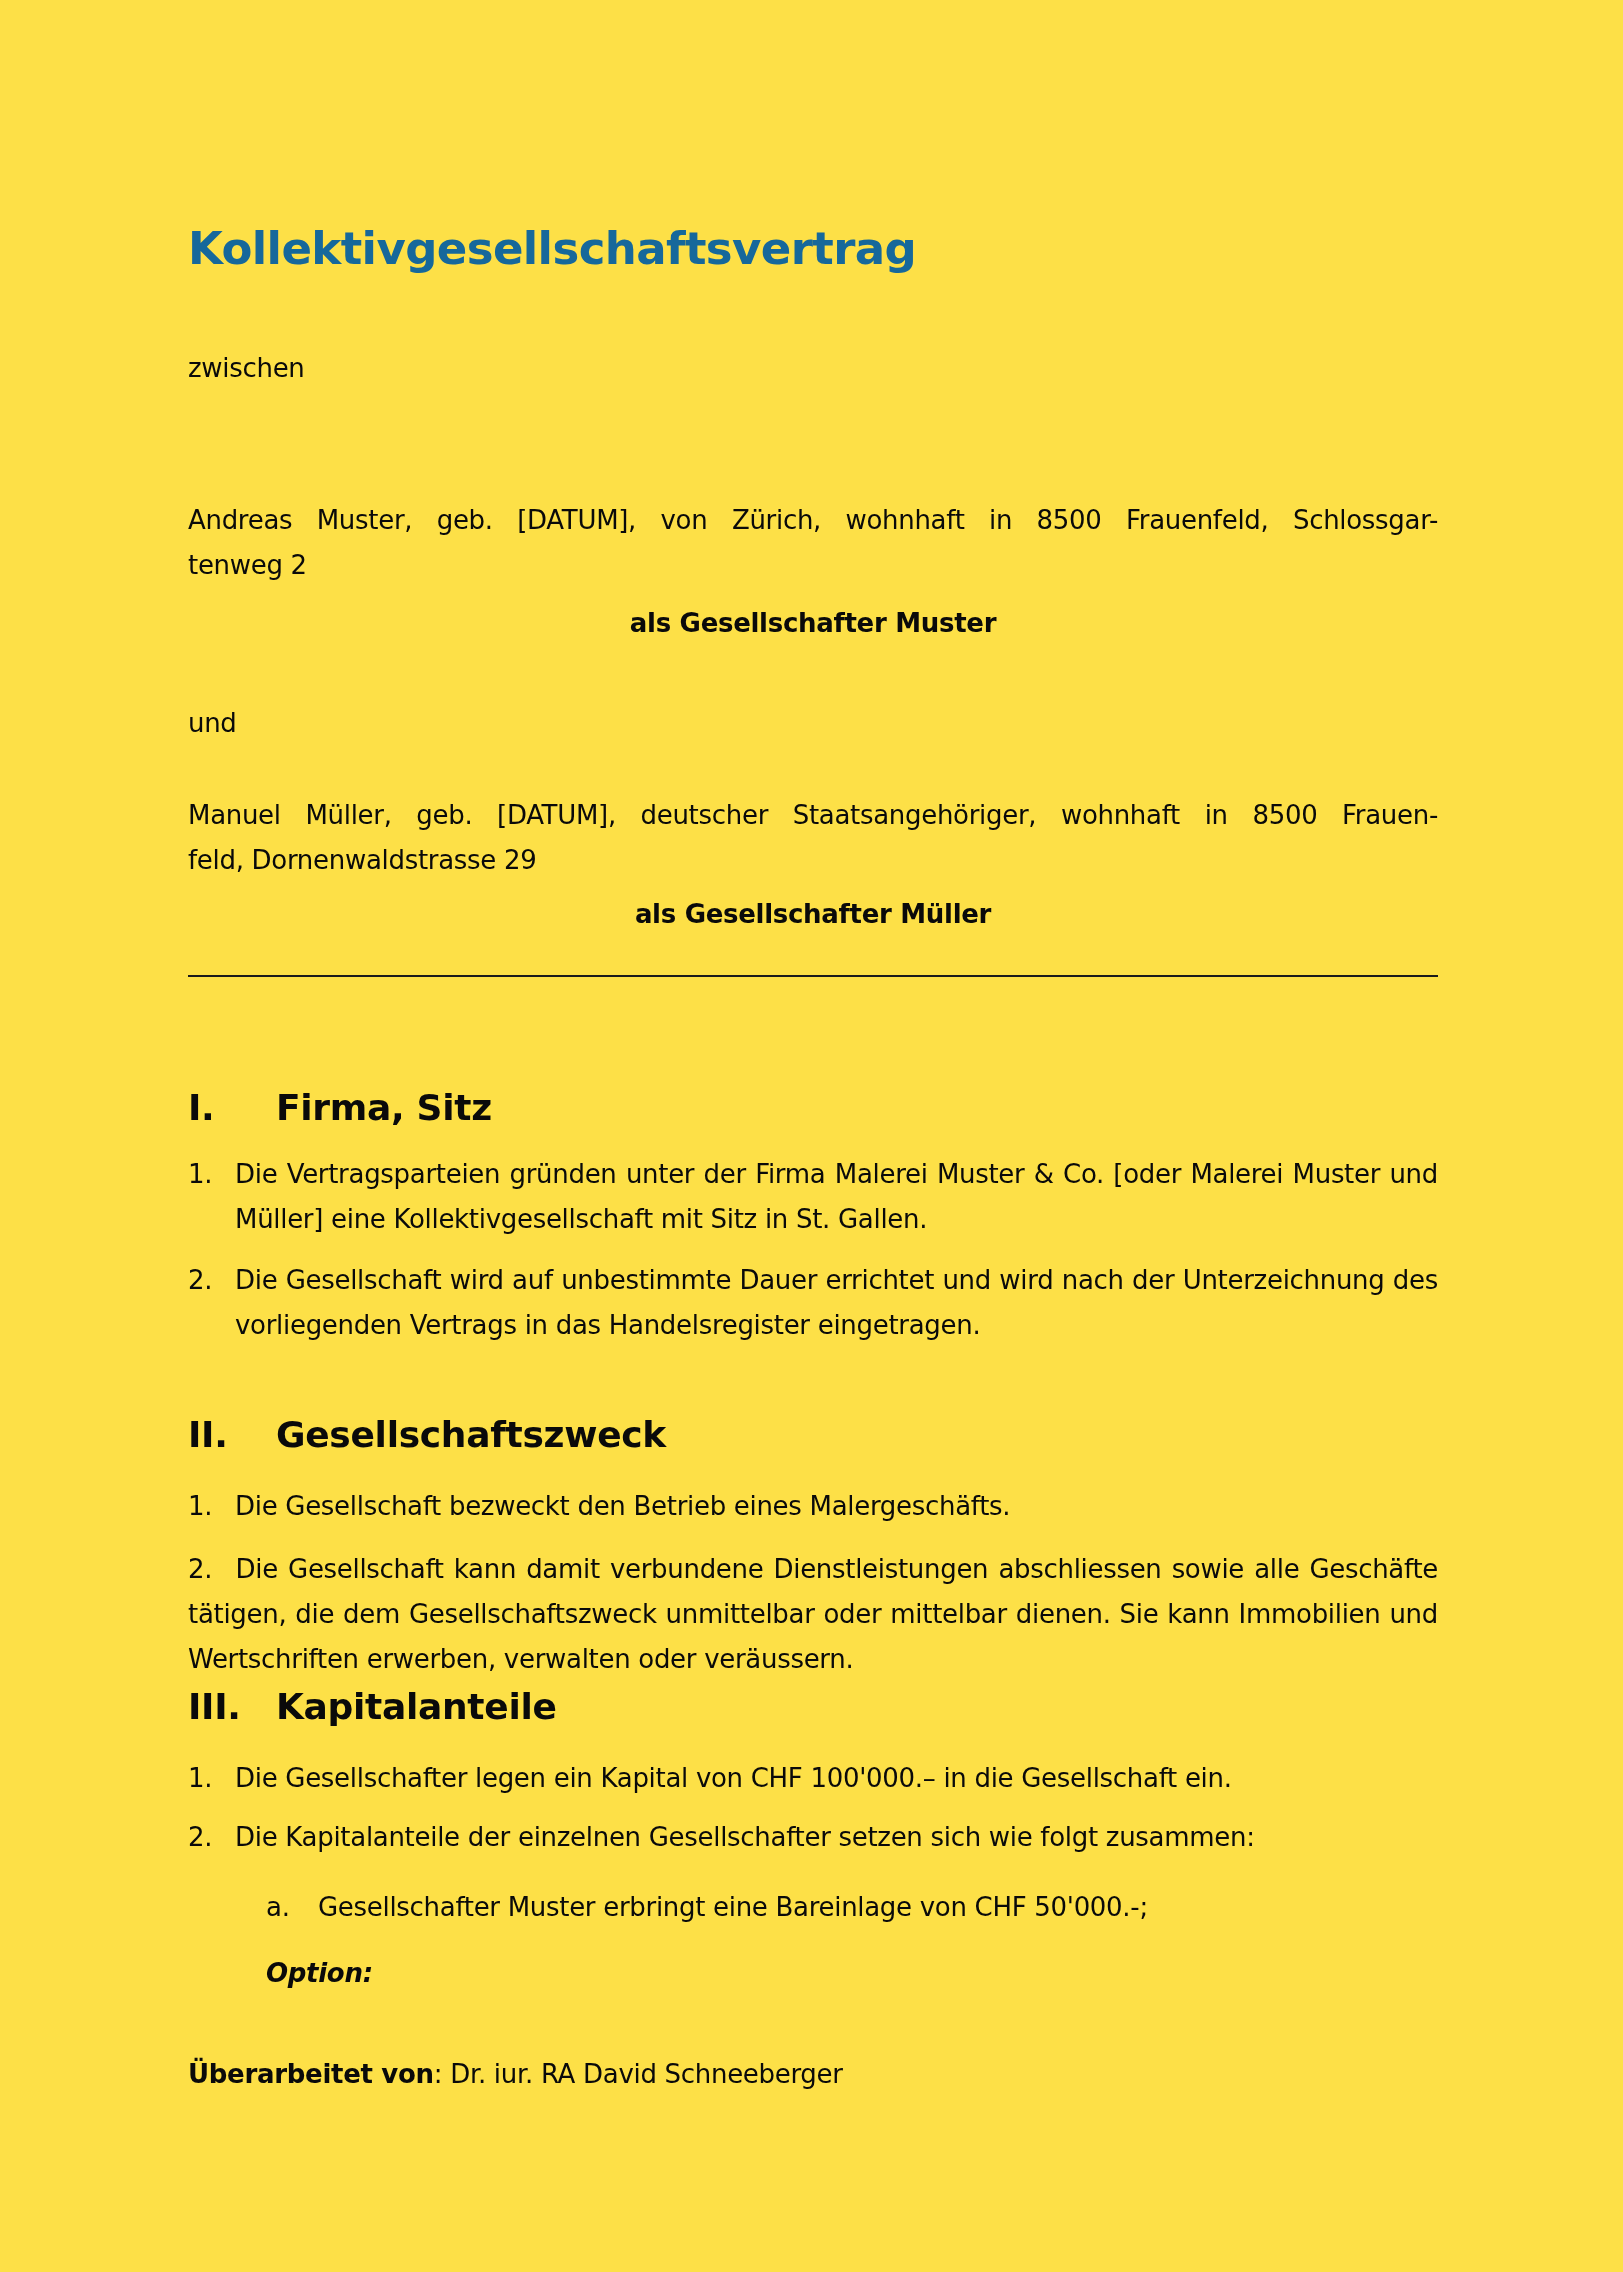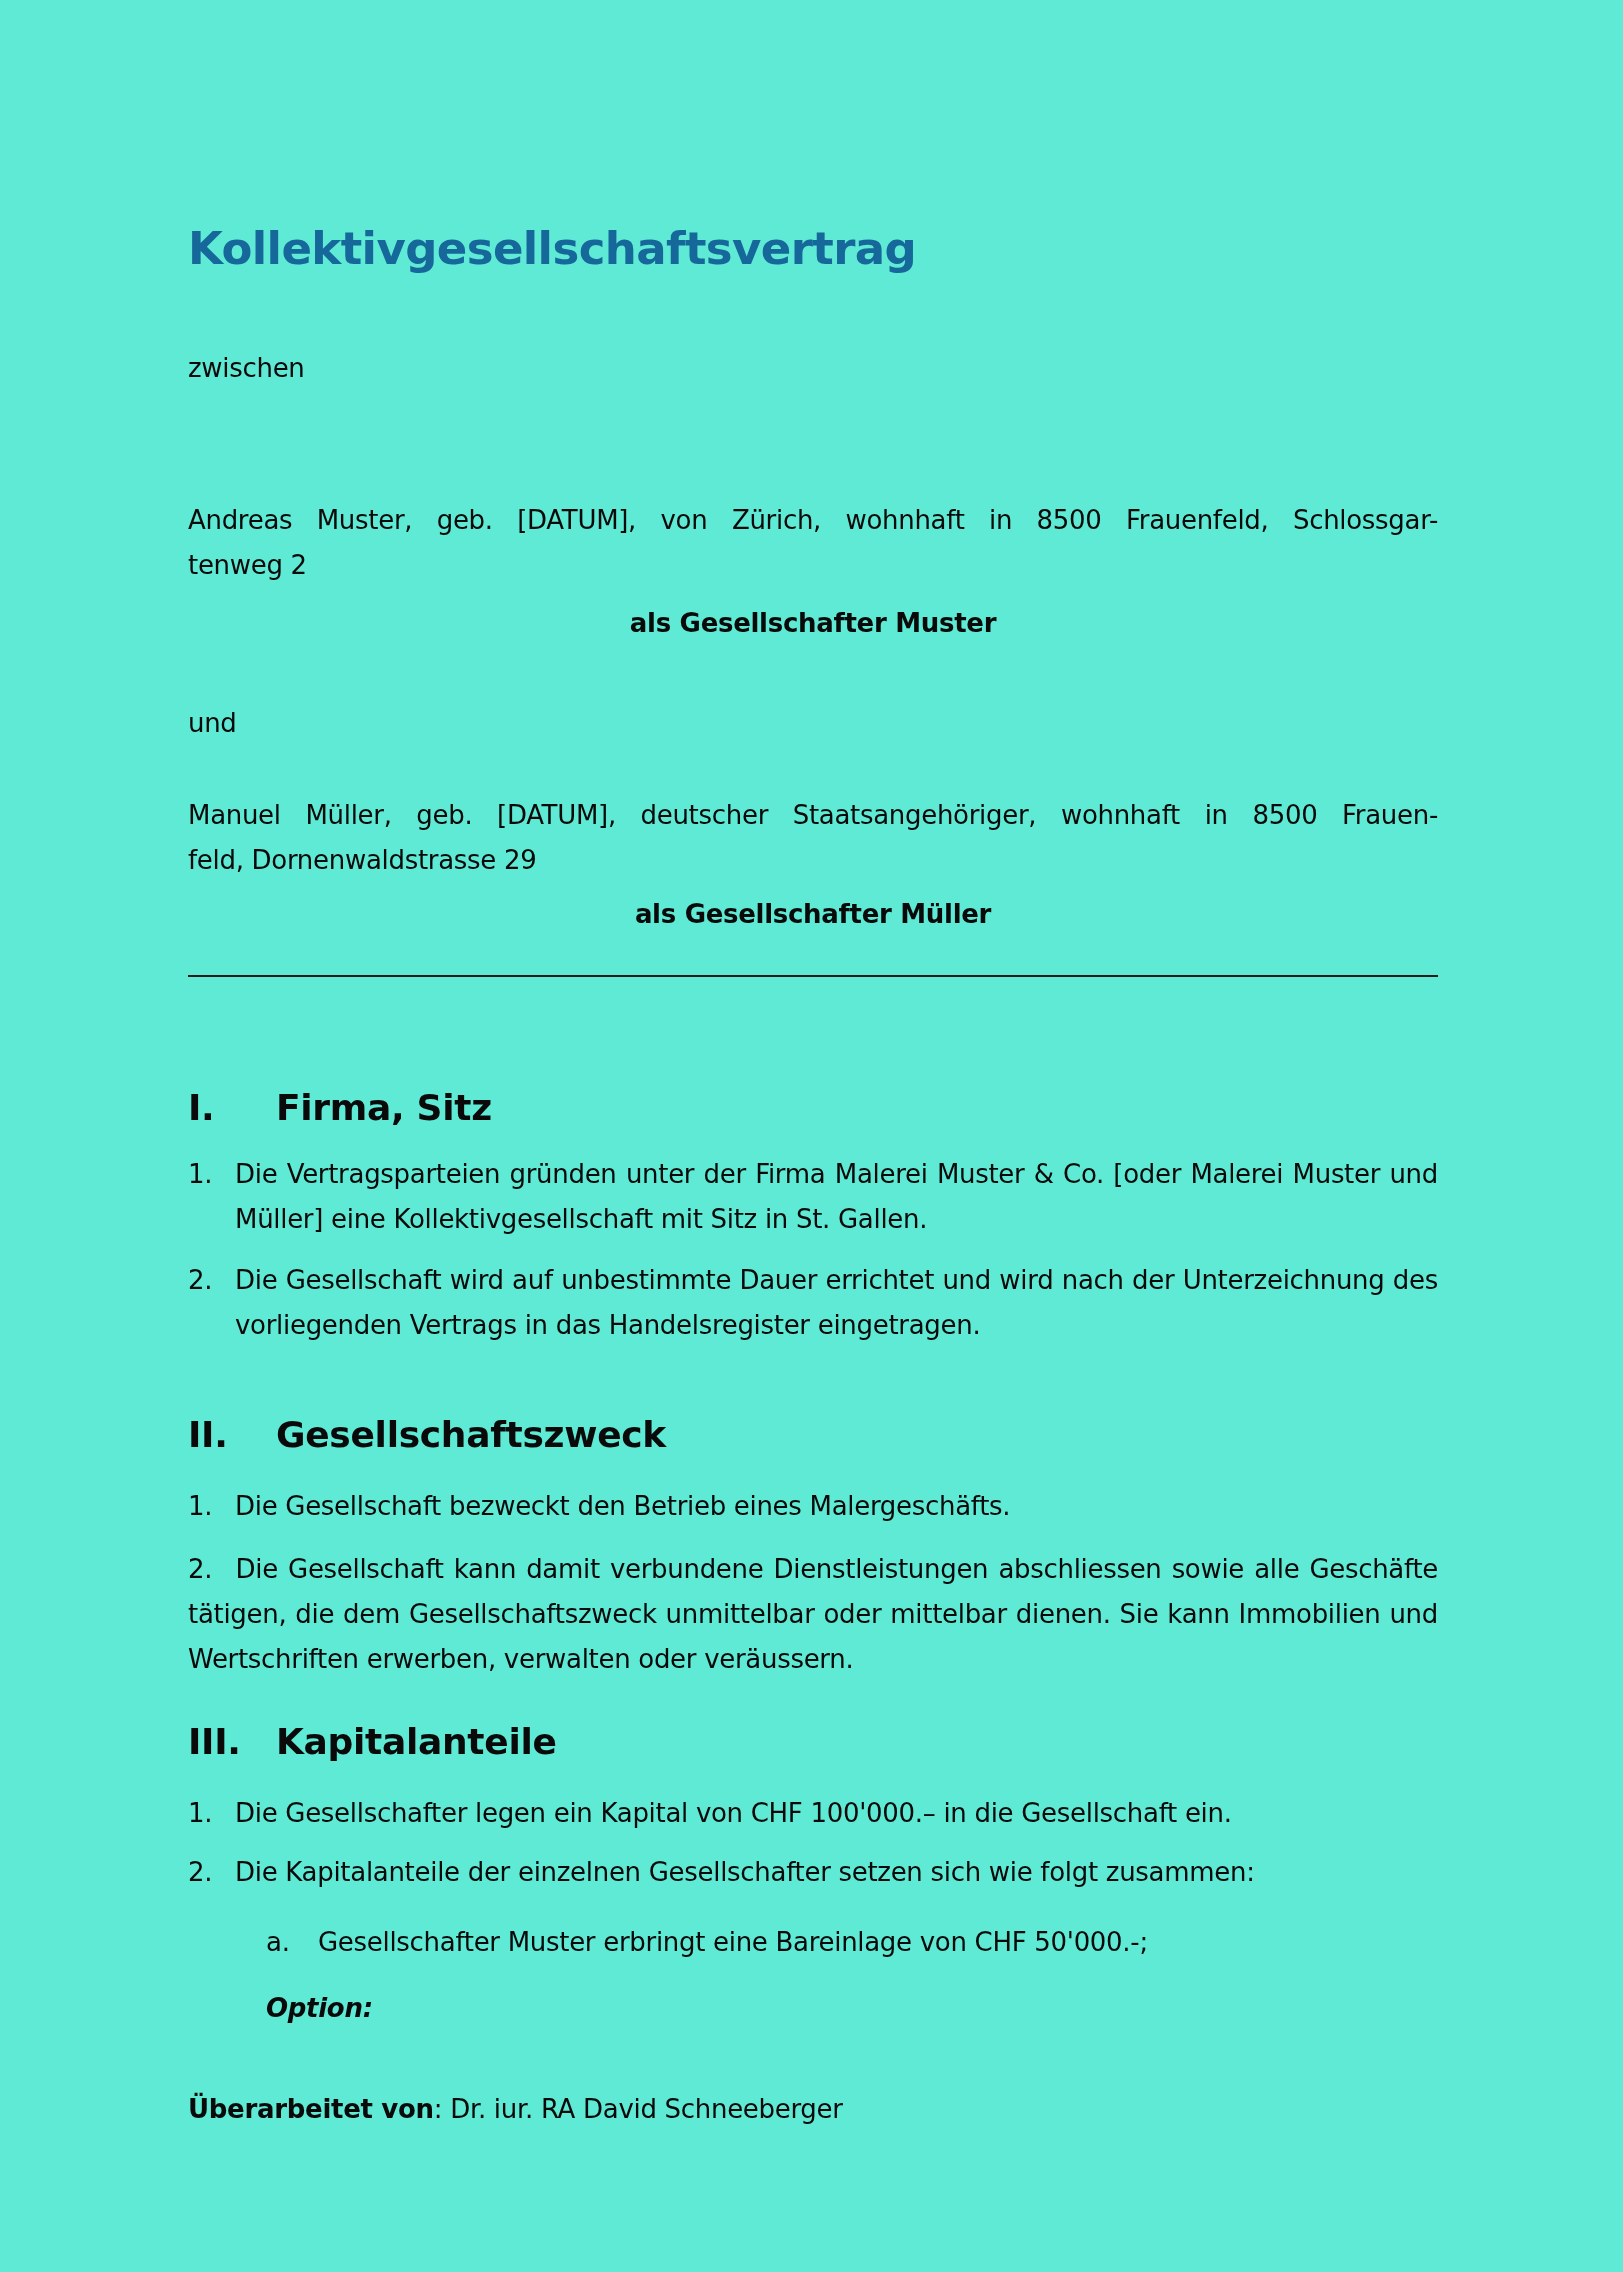--- a/index.html
+++ b/index.html
@@ -1,20 +1,20 @@
 <!DOCTYPE html>
 <html style="font-size:10.4px"><head>
 <meta charset="utf-8">
 <style>
   html,body{margin:0;padding:0;background:#e8e8e8;}
   .page{
     position:relative;
     width:1623px;
     height:2273px;
-    background:#5eead4;
+    background:#fde047;
     box-sizing:border-box;
     padding:220px 185px 0 188px;
     font-family:"DejaVu Sans","Liberation Sans",sans-serif;
     color:#0a0a0a;
     font-size:26px;
     letter-spacing:-0.3px;
     overflow:hidden;
   }
   .title{
     font-size:45px;
@@ -28,21 +28,21 @@
   .j{text-align:justify;text-align-last:justify;}
   .center{text-align:left;}
   .zw{margin-bottom:107px;}
   .party1{margin-bottom:13px;}
   .party2{margin-bottom:9px;}
   .role{font-weight:bold;text-align:center;line-height:45px;}
   .role1{margin-bottom:55px;}
   .role2{margin-bottom:38px;}
   .und{margin-bottom:47px;}
   .rule{border:none;border-top:2.6px solid #1a1a1a;height:0;margin:0;}
-  .h{font-size:36px;font-weight:bold;line-height:49px;letter-spacing:-0.3px;margin-top:35px;}
+  .h{font-size:36px;font-weight:bold;line-height:49px;letter-spacing:-0.3px;}
   .hnum{display:inline-block;width:88px;}
   .h-one{margin-top:106px;margin-bottom:19.5px;}
   .h-two{margin-bottom:25px;}
   .h-three{margin-bottom:25px;}
   .item{position:relative;padding-left:47px;}
   .item .num{position:absolute;left:0;top:0;line-height:45px;}
   .mb25{margin-bottom:16px;}
   .mb95{margin-bottom:62px;}
   .mb28{margin-bottom:18px;}
   .mb88{}

